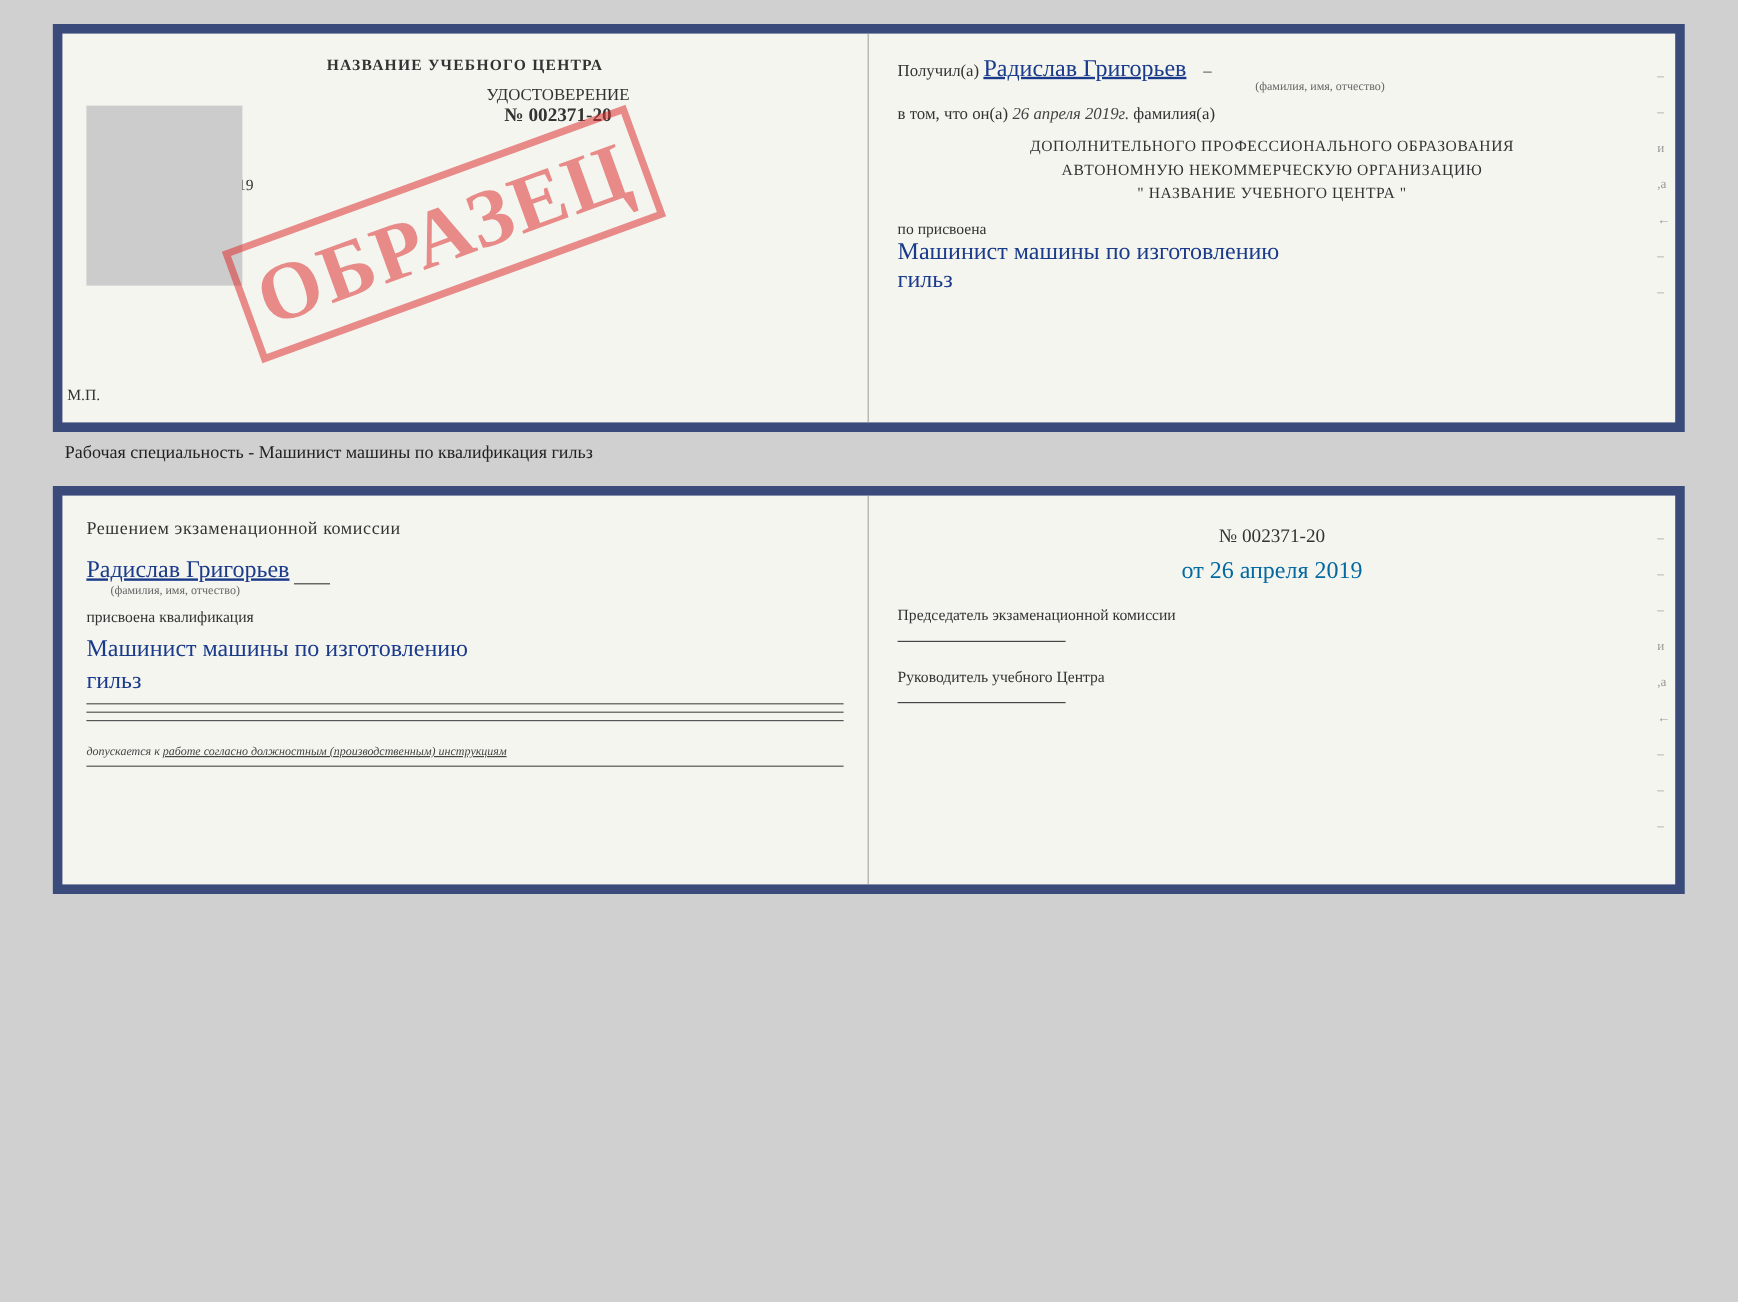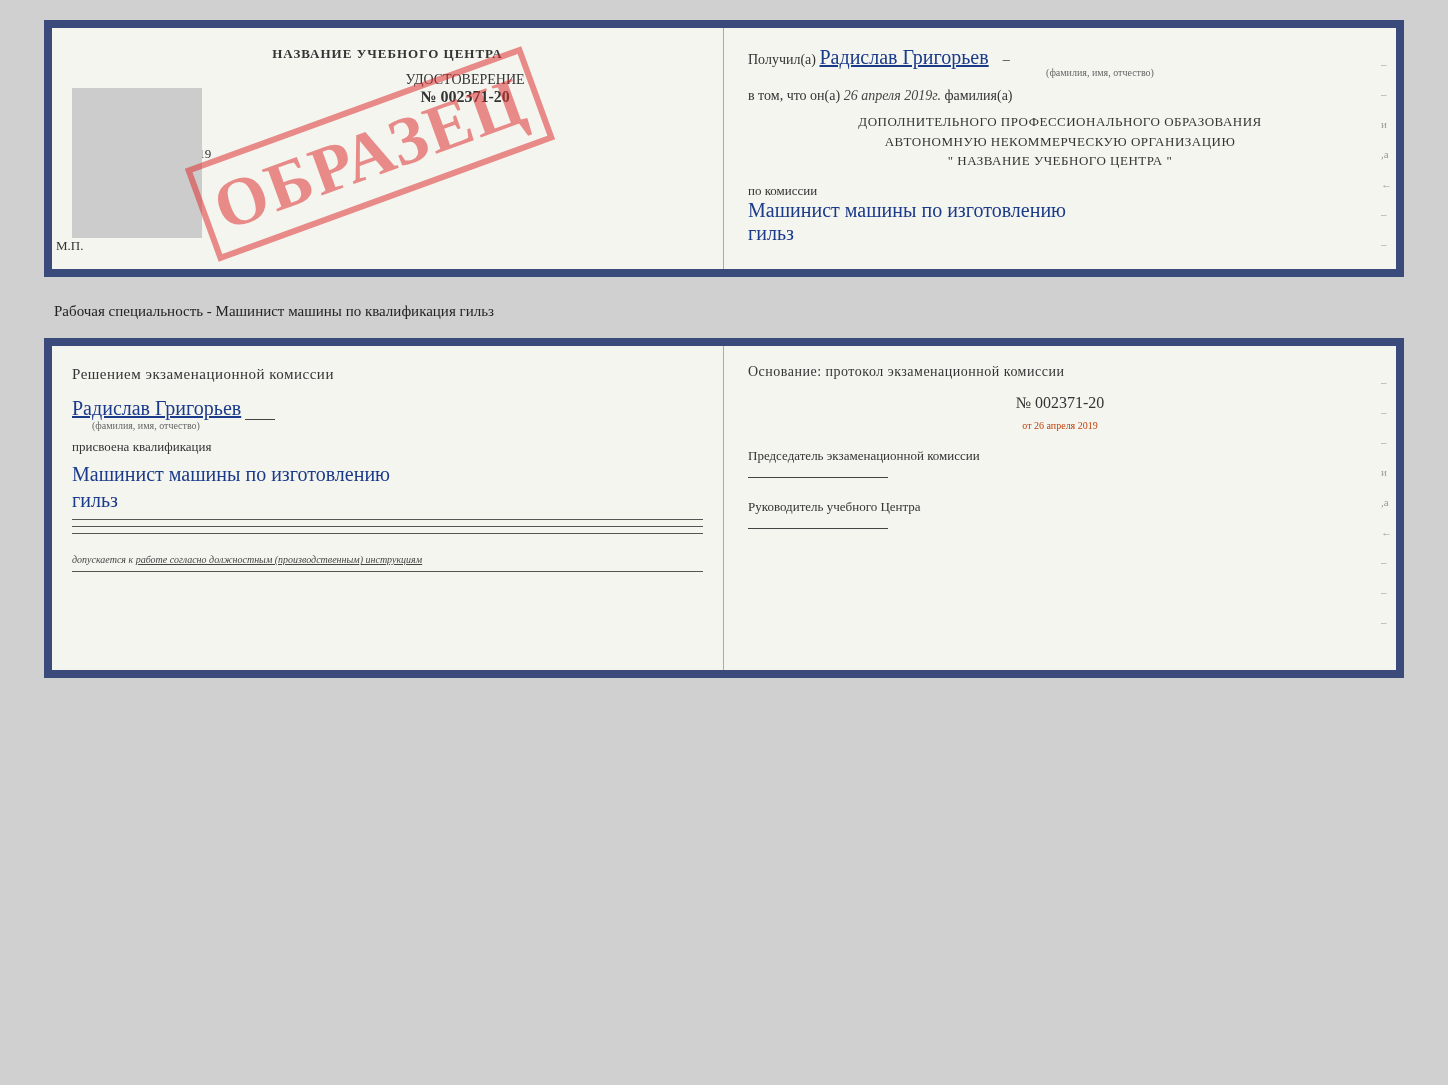--- a/index.html
+++ b/index.html
@@ -17,22 +17,22 @@
     .document-section {
       background: #f5f5f0;
       border: 8px solid #3a4a7a;
       width: 1360px;
       display: flex;
       position: relative;
       overflow: hidden;
     }
 
     .doc-top {
-      height: 257px;
-      margin-bottom: 16px;
+      height: 340px;
+      margin-bottom: 0;
     }
 
     .doc-bottom {
       height: 340px;
       margin-top: 8px;
     }
 
     .label-row {
       width: 1360px;
       padding: 10px 0 10px 10px;
@@ -237,22 +237,22 @@
     }
 
     .protocol-number {
       font-size: 16px;
       color: #333;
       text-align: center;
       margin: 8px 0;
     }
 
     .from-date {
-      font-size: 10px;
-      color: #c2410c;
+      font-size: 20px;
+      color: #0369a1;
       text-align: center;
       margin-bottom: 16px;
     }
 
     .chairman-label {
       font-size: 13px;
       color: #333;
       margin-top: 16px;
       line-height: 1.4;
     }
@@ -327,21 +327,21 @@
       <span>фамилия(а)</span>
     </div>
 
     <div class="org-block">
       <div>ДОПОЛНИТЕЛЬНОГО ПРОФЕССИОНАЛЬНОГО ОБРАЗОВАНИЯ</div>
       <div>АВТОНОМНУЮ НЕКОММЕРЧЕСКУЮ ОРГАНИЗАЦИЮ</div>
       <div>"  НАЗВАНИЕ УЧЕБНОГО ЦЕНТРА  "</div>
     </div>
 
     <div style="margin-top:12px;">
-      <div class="profession-label">по комиссии</div>
+      <div class="profession-label">по присвоена</div>
       <div class="profession-name">Машинист машины по изготовлению</div>
       <div class="profession-name">гильз</div>
     </div>
 
     <div class="right-margin-marks">
       <span>–</span>
       <span>–</span>
       <span>и</span>
       <span>,а</span>
       <span>←</span>
@@ -374,21 +374,20 @@
     <hr class="field-line">
 
     <div class="allow-text">
       <span>допускается к</span>
       <u>работе согласно должностным (производственным) инструкциям</u>
     </div>
     <hr class="field-line">
   </div>
 
   <div class="right-panel">
-    <div class="basis-title">Основание: протокол экзаменационной  комиссии</div>
 
     <div class="protocol-number">№  002371-20</div>
 
     <div class="from-date">
       <span>от</span>
       <span>26 апреля 2019</span>
     </div>
 
     <div class="chairman-label">Председатель экзаменационной комиссии</div>
     <span class="sig-line"></span>

